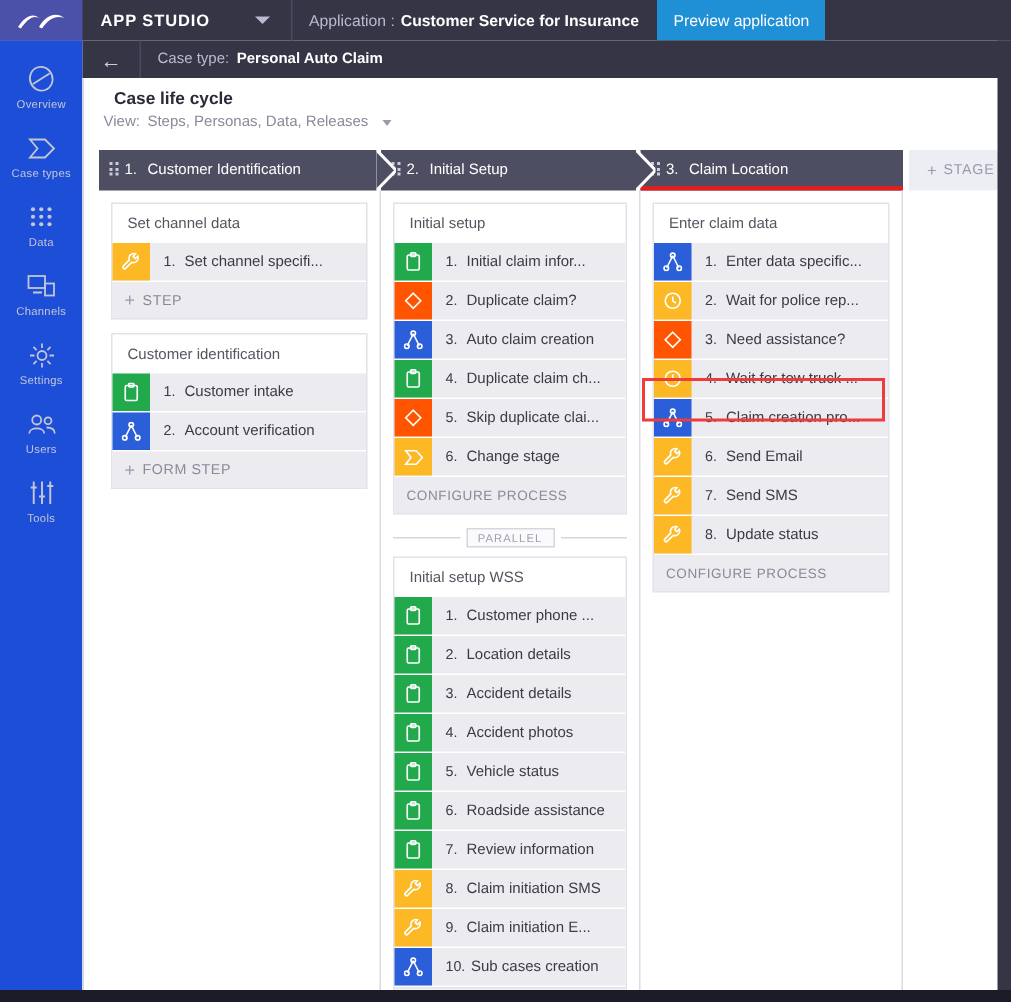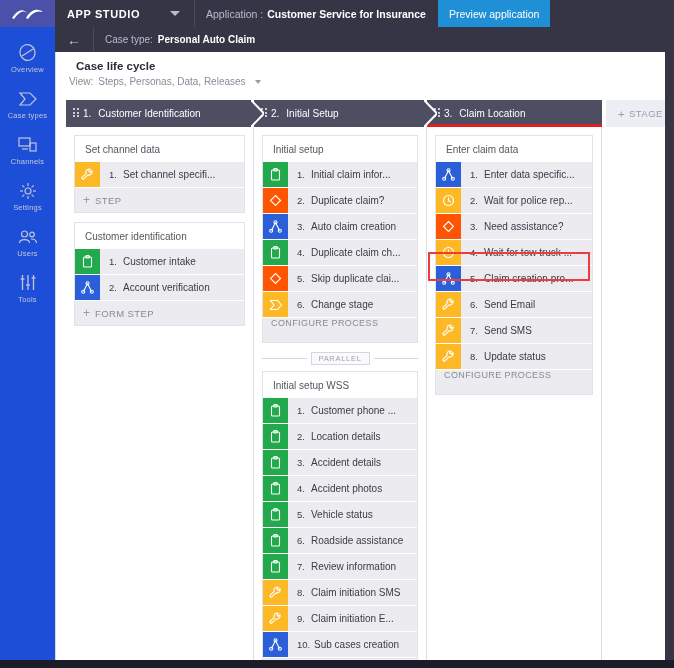--- a/index.html
+++ b/index.html
@@ -122,21 +122,21 @@
     width:25px; height:25px; flex:0 0 25px;
     display:flex; align-items:center; justify-content:center;
   }
   .step-num { font-size:9.5px; color:#3b3b46; margin-left:9px; width:14px; }
   .step-label { font-size:10px; color:#3b3b46; white-space:nowrap; overflow:hidden; }
 
   .add-row { height:24px; display:flex; align-items:center; background:#ebebf0;
     cursor:pointer; }
   .add-row .plus { color:#9a9aae; font-size:12px; margin-left:8px; }
   .add-row span.lbl { color:#8a8a99; font-size:9.5px; letter-spacing:.4px; margin-left:5px; }
-  .configure-row { height:24px; display:flex; align-items:flex-start; background:#ebebf0; cursor:pointer;}
+  .configure-row { height:24px; display:flex; align-items:center; background:#ebebf0; cursor:pointer;}
   .configure-row span { color:#8a8a99; font-size:9px; letter-spacing:.4px; margin-left:8px; }
 
   .parallel-div { display:flex; align-items:center; margin:4px 0 6px 0; }
   .parallel-div .line { flex:1; height:1px; background:#d6d6de; }
   .parallel-div .tag {
     font-size:7.5px; color:#a0a0ae; letter-spacing:.7px;
     border:1px solid #d6d6de; background:#fafafc; padding:1px 7px; margin:0 4px;
   }
 
   .hscroll { height:15px; background:#f0f0f4; display:flex; align-items:center;
@@ -181,20 +181,38 @@
       </div>
       <div class="side-label">Overview</div>
     </div>
     <div class="side-item">
       <div class="side-icon">
         <svg width="20" height="16" viewBox="0 0 20 16">
           <path d="M2 2 H12 L18 8 L12 14 H2 L7 8 Z" fill="none" stroke="#c3c6d6" stroke-width="1.2"></path>
         </svg>
       </div>
       <div class="side-label">Case types</div>
+    </div>
+    <div class="side-item">
+      <div class="side-icon">
+        <svg width="17" height="15" viewBox="0 0 17 15">
+          <g fill="#c3c6d6">
+            <circle cx="3" cy="2.5" r="1.4"></circle>
+              <circle cx="8.5" cy="2.5" r="1.4"></circle>
+              <circle cx="14" cy="2.5" r="1.4"></circle>
+            <circle cx="3" cy="7.5" r="1.4"></circle>
+              <circle cx="8.5" cy="7.5" r="1.4"></circle>
+              <circle cx="14" cy="7.5" r="1.4"></circle>
+            <circle cx="3" cy="12.5" r="1.4"></circle>
+              <circle cx="8.5" cy="12.5" r="1.4"></circle>
+              <circle cx="14" cy="12.5" r="1.4"></circle>
+          </g>
+        </svg>
+      </div>
+      <div class="side-label">Data</div>
     </div>
     <div class="side-item">
       <div class="side-icon">
         <svg width="19" height="17" viewBox="0 0 19 17">
           <rect x="1" y="2" width="11" height="8" fill="none" stroke="#c3c6d6" stroke-width="1.2"></rect>
           <rect x="12" y="7" width="6" height="8" fill="none" stroke="#c3c6d6" stroke-width="1.2"></rect>
           <path d="M4 13 H10" stroke="#c3c6d6" stroke-width="1.2"></path>
         </svg>
       </div>
       <div class="side-label">Channels</div>

